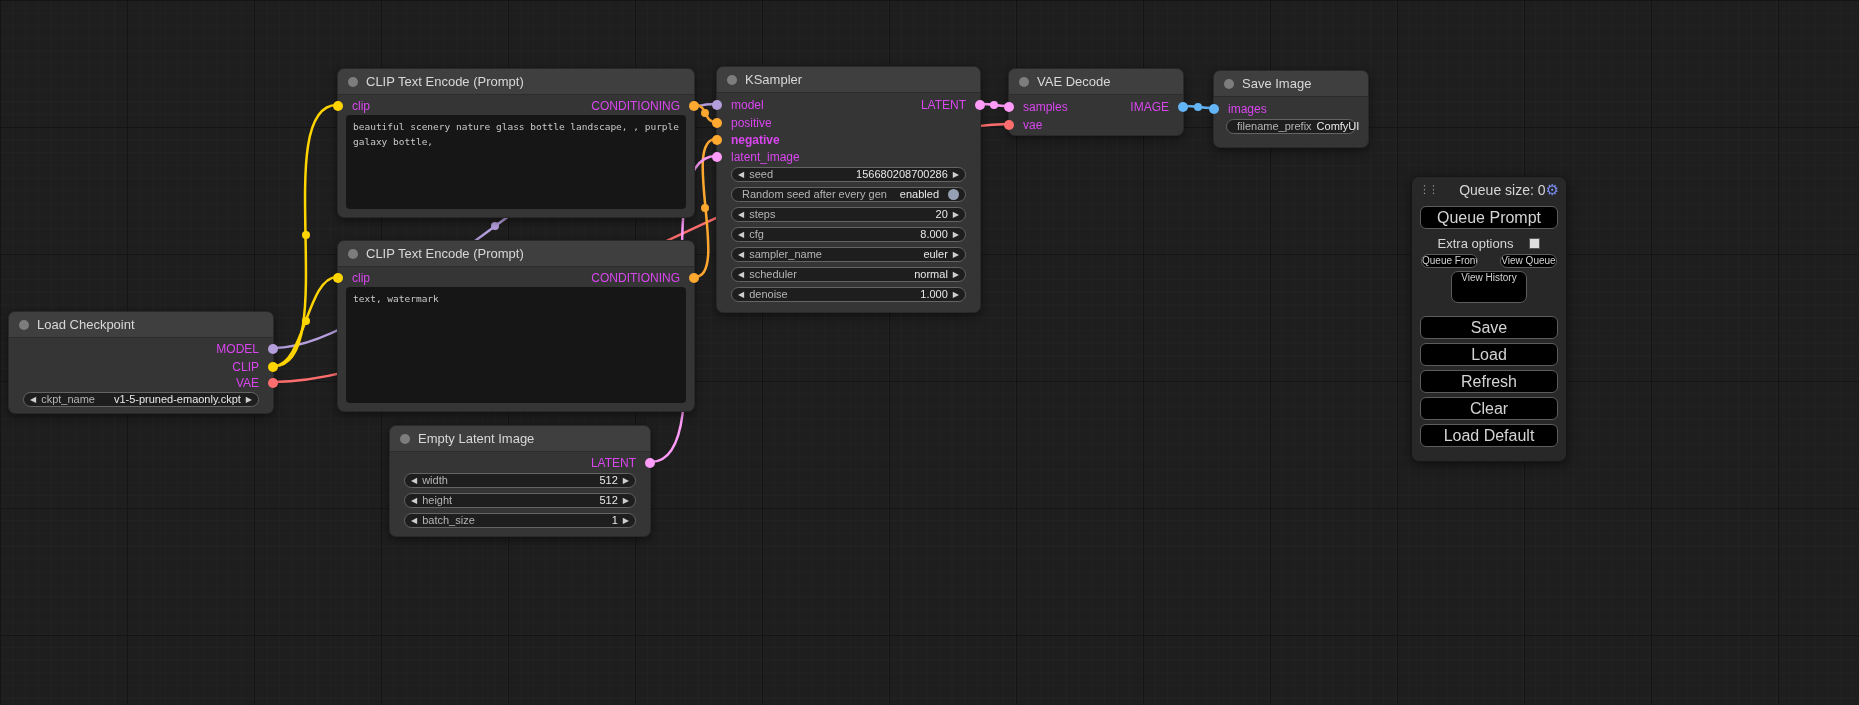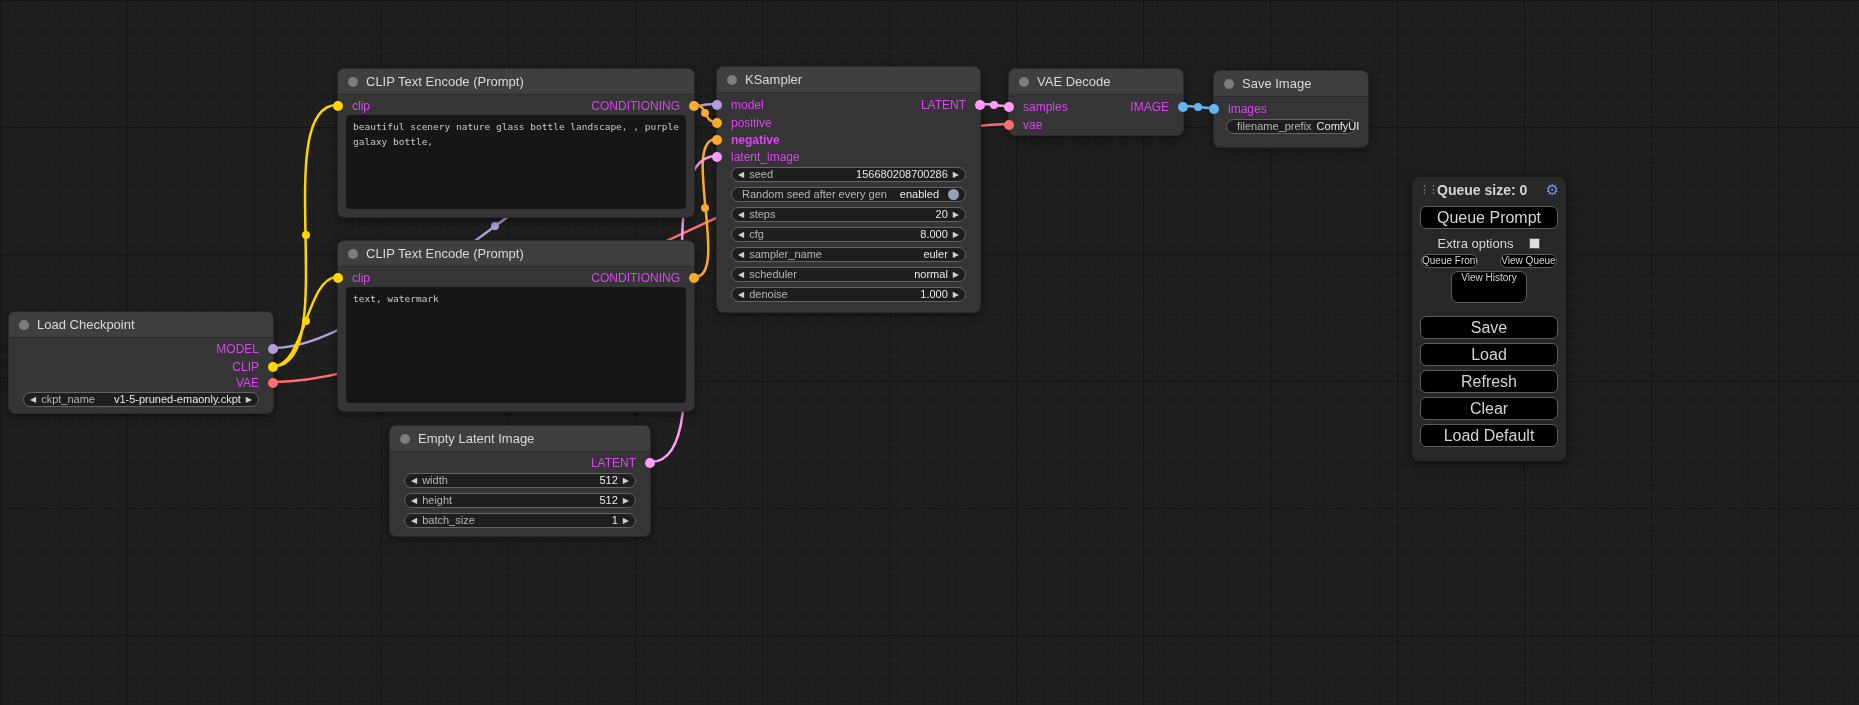--- a/index.html
+++ b/index.html
@@ -52,21 +52,21 @@
     padding:5px 7px;white-space:pre-wrap;overflow:hidden;
   }
   
   .qpanel{
     position:absolute;left:1411px;top:176px;width:156px;z-index:2;
     background:rgba(41,41,41,.96);border:1px solid #161616;border-radius:8px;
     box-shadow:0 3px 12px rgba(0,0,0,.5);padding-bottom:10px;
   }
   .qheader{display:flex;align-items:center;height:25px;padding:0 7px;color:#d6d6d6;font-size:14px;}
   .qdrag{color:#9a9a9a;font-size:11px;letter-spacing:-2px;cursor:grab;}
-  .qtitle{flex:1;text-align:left;font-weight:bold;}
+  .qtitle{flex:1;text-align:right;}
   .qgear{font-size:15px;cursor:pointer;}
   .qbtn{
     display:block;background:#000000;border:1px solid #5c5c5c;border-radius:6px;
     color:#d4d4d4;text-align:center;cursor:pointer;white-space:nowrap;overflow:hidden;
   }
   .qbtn.big{margin:4px 8px;height:23px;line-height:21px;font-size:16px;}
   .extra-row{display:flex;justify-content:center;align-items:center;gap:16px;margin:7px 0 3px;color:#d6d6d6;font-size:13px;}
   .qcheckbox{width:11px;height:11px;background:#dedede;border:1px solid #555;cursor:pointer;}
   .small-row{display:flex;gap:22px;margin:3px 9px;}
   .qbtn.small{flex:1;font-size:10px;height:14px;line-height:12px;border-radius:7px;}

